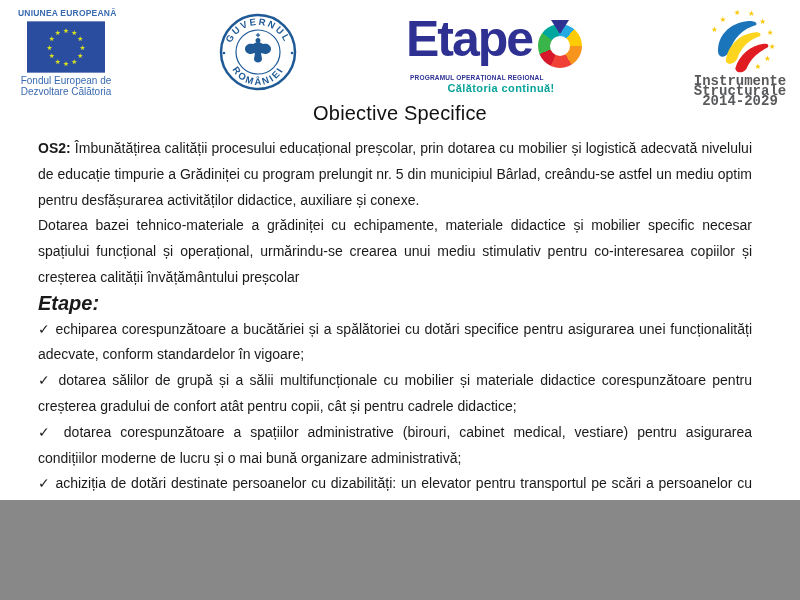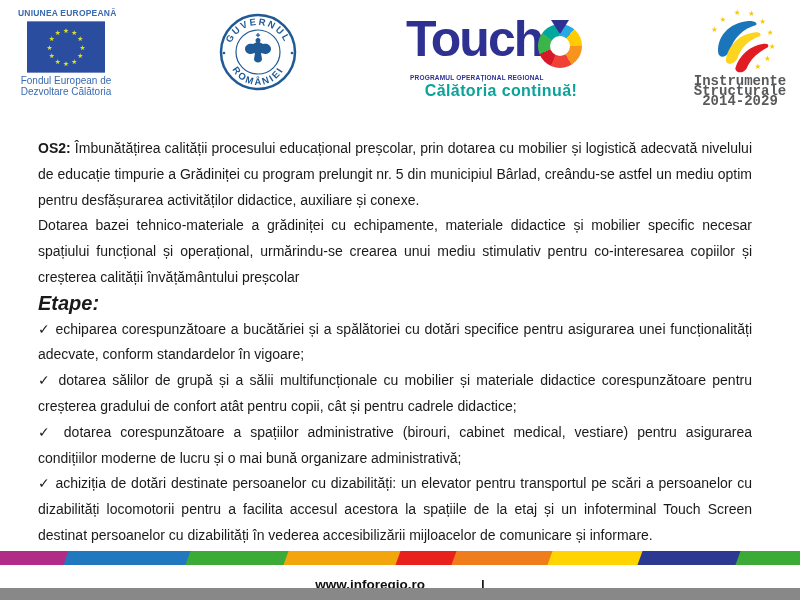--- a/index.html
+++ b/index.html
@@ -1,35 +1,35 @@
 <!DOCTYPE html>
 <html><head>
 <meta charset="utf-8">
 <style>
   html,body{margin:0;padding:0;background:#888;}
   .slide{
-    position:relative;width:800px;height:588px;background:#ffffff;
+    position:relative;width:800px;height:500px;background:#ffffff;
     font-family:"Liberation Sans",sans-serif;overflow:hidden;margin:0 auto;
   }
   
   .eu-logo{position:absolute;left:18px;top:8px;width:96px;text-align:center;color:#3a6ab0;}
   .eu-logo .eu-top{font-size:8.5px;font-weight:bold;letter-spacing:.2px;white-space:nowrap;}
   .eu-logo svg{display:block;margin:3px auto 2px auto;}
   .eu-logo .eu-bottom{font-size:10px;line-height:11px;}
   .gov-logo{position:absolute;left:218px;top:12px;width:80px;height:80px;}
   .regio-logo{position:absolute;left:406px;top:10px;width:190px;}
   .regio-row{position:relative;height:62px;}
   .regio-word{font-size:50px;font-weight:bold;color:#2e3192;letter-spacing:-2px;line-height:58px;}
   .regio-wheel{position:absolute;left:132px;top:14px;width:44px;height:44px;border-radius:50%;
     background:conic-gradient(from 40deg,#ffcb05 0 14%,#f7941d 14% 30%,#ef4136 30% 46%,#d7182a 46% 58%,#39b54a 58% 74%,#00a79d 74% 88%,#27aae1 88% 100%);}
   .regio-wheel::after{content:"";position:absolute;left:12px;top:12px;width:20px;height:20px;border-radius:50%;background:#fff;}
   .regio-tri{position:absolute;left:145px;top:10px;width:0;height:0;
     border-left:9px solid transparent;border-right:9px solid transparent;border-top:14px solid #2e3192;z-index:2;}
   .regio-program{font-size:6.5px;font-weight:bold;color:#2e3192;letter-spacing:.2px;margin:2px 0 1px 4px;}
-  .regio-tagline{font-size:16px;font-weight:bold;color:#0aa39a;letter-spacing:.4px;text-align:center;}
+  .regio-tagline{font-size:11px;font-weight:bold;color:#0aa39a;letter-spacing:.4px;text-align:center;}
   .is-logo{position:absolute;left:688px;top:6px;width:104px;text-align:center;}
   .is-logo svg{display:block;margin:0 auto;}
   .is-text{font-size:14px;font-weight:bold;color:#58595b;line-height:10px;font-family:Liberation Mono, monospace;}
   
   .page-title{position:absolute;left:0;right:0;top:102px;text-align:center;
     font-size:20px;color:#111;letter-spacing:.2px;}
   
   .body-text{position:absolute;left:38px;right:48px;top:136px;
     font-size:14px;line-height:25.8px;color:#1a1a1a;text-align:justify;}
   .body-text p{margin:0;}
@@ -91,21 +91,21 @@
         <path d="M-0.6,-19 h1.2 v1.5 h1.5 v1.2 h-1.5 v1.5 h-1.2 v-1.5 h-1.5 v-1.2 h1.5 z"></path>
         <path d="M0,-14 C1.5,-14 2.5,-13 2.5,-11.5 C2.5,-10.8 2.2,-10.2 1.6,-9.8 L5,-8 C9,-9 13,-7 13,-3 C13,0 10,2 7,2 L3,1 L4,7 C4,9 2,10.5 0,10.5 C-2,10.5 -4,9 -4,7 L-3,1 L-7,2 C-10,2 -13,0 -13,-3 C-13,-7 -9,-9 -5,-8 L-1.6,-9.8 C-2.2,-10.2 -2.5,-10.8 -2.5,-11.5 C-2.5,-13 -1.5,-14 0,-14 Z"></path>
       </g>
       <circle cx="-34" cy="1" r="1.3" fill="#1f5a96"></circle>
       <circle cx="34" cy="1" r="1.3" fill="#1f5a96"></circle>
     </svg>
   </div>
 
   <div class="regio-logo">
     <div class="regio-row">
-      <span class="regio-word">Touch</span>
+      <span class="regio-word">Etape</span>
       <span class="regio-wheel"></span>
       <span class="regio-tri"></span>
     </div>
     <div class="regio-program">PROGRAMUL OPERAȚIONAL REGIONAL</div>
     <div class="regio-tagline">Călătoria continuă!</div>
   </div>
 
   <div class="is-logo">
     <svg width="86" height="70" viewBox="0 0 90 74">
       <g fill="#f9c80e" font-size="8" text-anchor="middle">
@@ -122,20 +122,21 @@
       <path d="M22,50 C20,32 34,18 52,16 C60,15 64,18 62,20 C48,24 38,34 34,48 C30,54 24,56 22,50 Z" fill="#1b75bb"></path>
       <path d="M30,58 C32,42 44,30 60,28 C66,27 68,30 66,32 C54,36 46,44 42,56 C38,62 31,63 30,58 Z" fill="#fdd51e"></path>
       <path d="M40,66 C44,52 56,42 70,40 C75,39 76,42 74,44 C64,49 56,56 52,66 C48,72 41,71 40,66 Z" fill="#e01b22"></path>
     </svg>
     <div class="is-text">
       <div>Instrumente Structurale</div>
       <div>2014-2029</div>
     </div>
   </div>
 
+  <div class="page-title">Obiective Specifice</div>
 
   <div class="body-text">
     <p><b>OS2:</b> <span>Îmbunătățirea calității procesului educațional preșcolar, prin dotarea cu mobilier și logistică adecvată nivelului de educație timpurie a Grădiniței cu program prelungit nr. 5 din municipiul Bârlad, creându-se astfel un mediu optim pentru desfășurarea activităților didactice, auxiliare și conexe.</span></p>
     <p>Dotarea bazei tehnico-materiale a grădiniței cu echipamente, materiale didactice și mobilier specific necesar spațiului funcțional și operațional, urmărindu-se crearea unui mediu stimulativ pentru co-interesarea copiilor și creșterea calității învățământului preșcolar</p>
     <p class="etape">Etape:</p>
     <p><span class="check">✓</span> <span>echiparea corespunzătoare a bucătăriei și a spălătoriei cu dotări specifice pentru asigurarea unei funcționalități adecvate, conform standardelor în vigoare;</span></p>
     <p><span class="check">✓</span> <span>dotarea sălilor de grupă și a sălii multifuncționale cu mobilier și materiale didactice corespunzătoare pentru creșterea gradului de confort atât pentru copii, cât și pentru cadrele didactice;</span></p>
     <p><span class="check">✓</span> <span>dotarea corespunzătoare a spațiilor administrative (birouri, cabinet medical, vestiare) pentru asigurarea condițiilor moderne de lucru și o mai bună organizare administrativă;</span></p>
     <p><span class="check">✓</span> <span>achiziția de dotări destinate persoanelor cu dizabilități: un elevator pentru transportul pe scări a persoanelor cu dizabilități locomotorii pentru a facilita accesul acestora la spațiile de la etaj și un infoterminal Touch Screen destinat persoanelor cu dizabilități în vederea accesibilizării mijloacelor de comunicare și informare.</span></p>
   </div>

